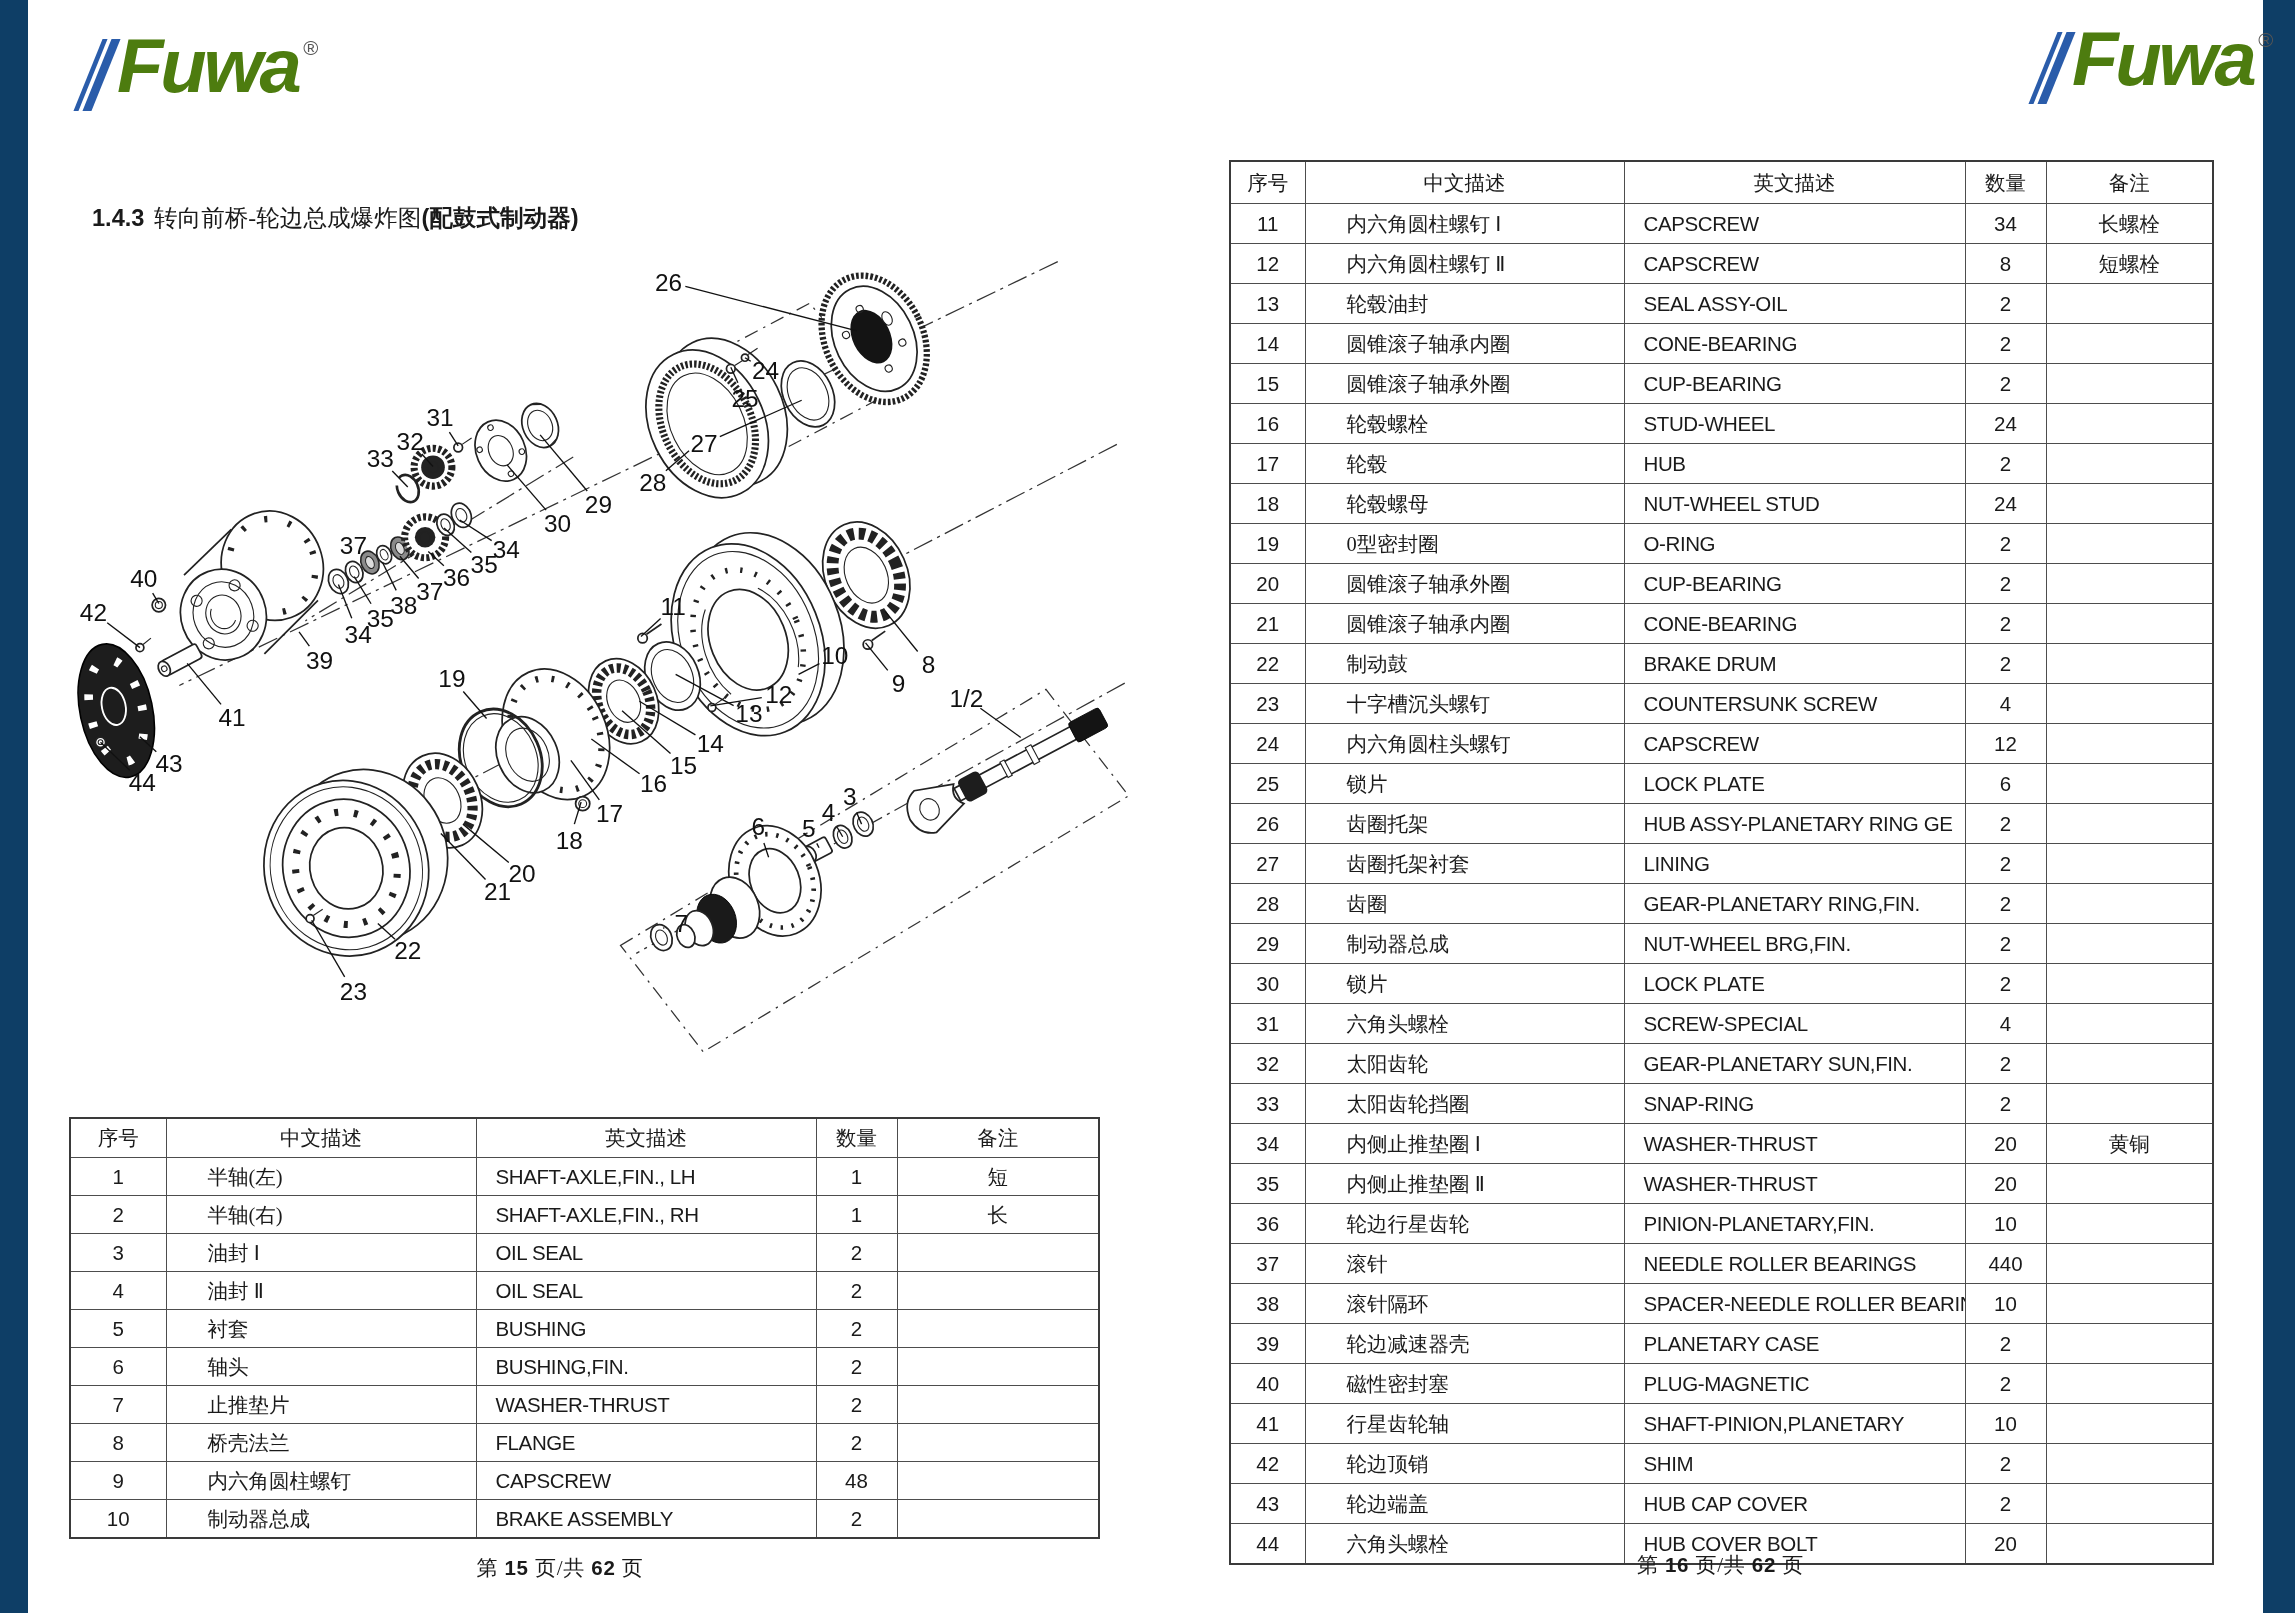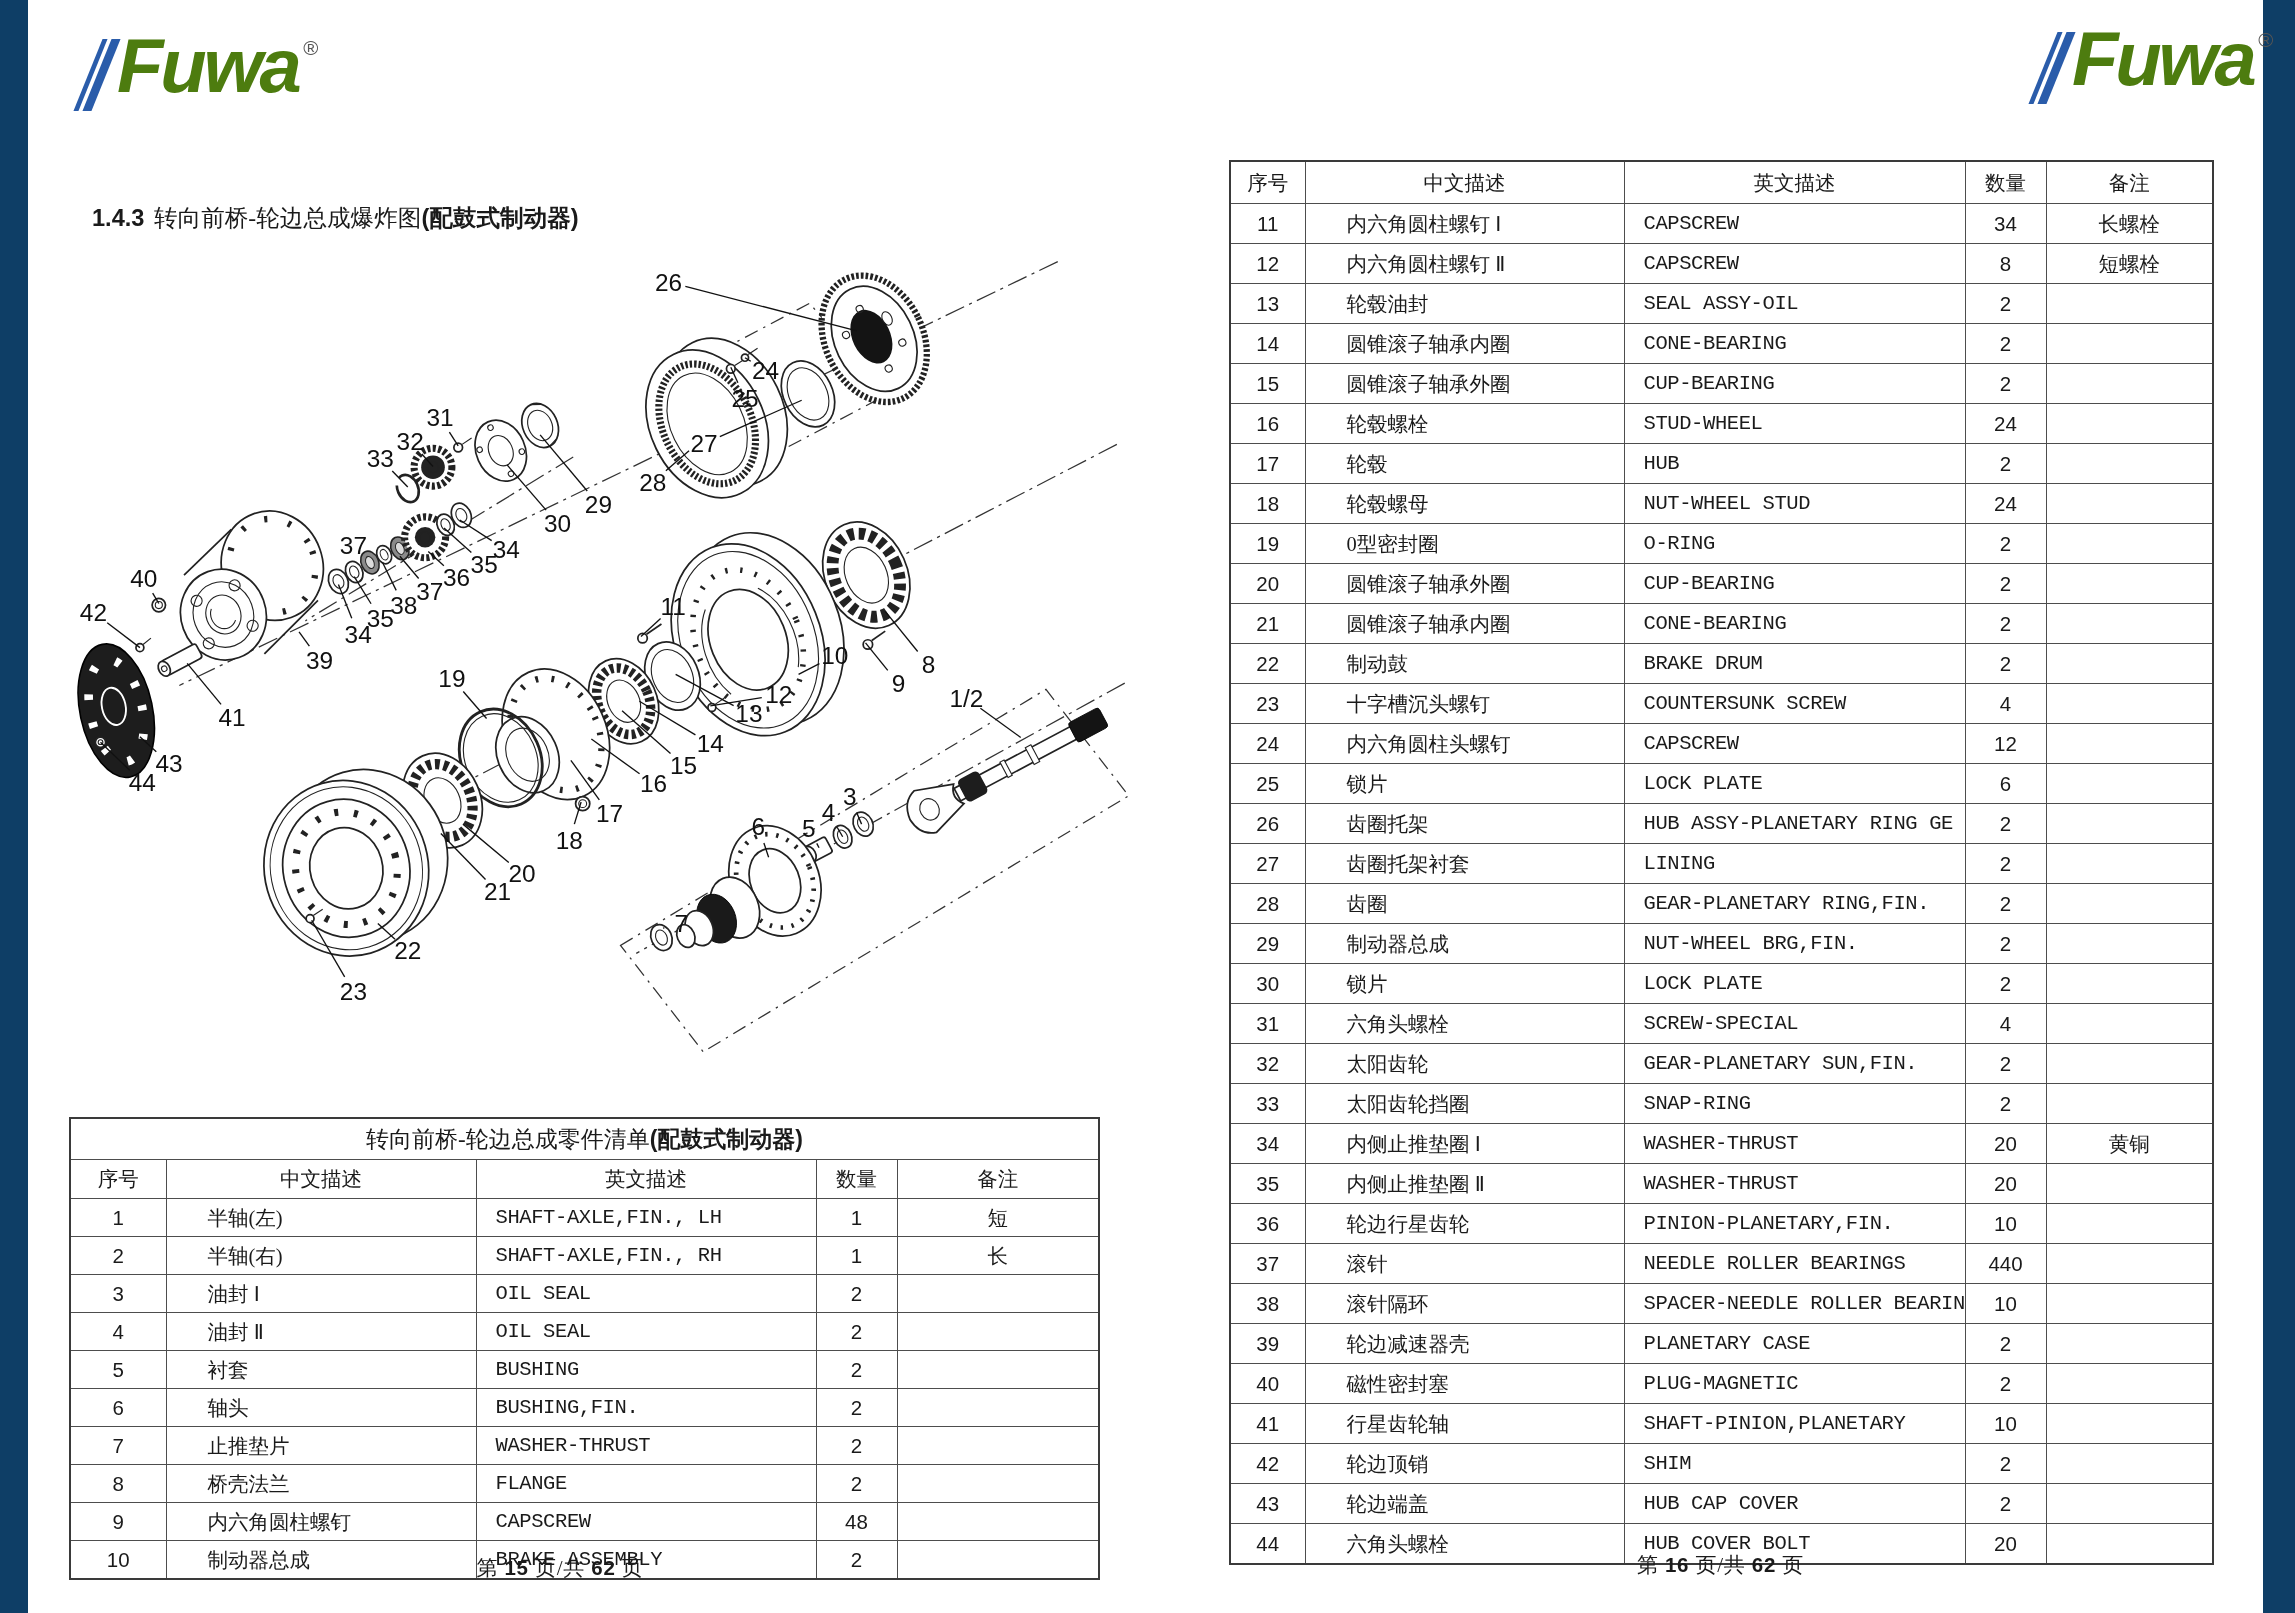--- a/index.html
+++ b/index.html
@@ -29,21 +29,21 @@
 
   
   table.parts{border-collapse:collapse;table-layout:fixed;background:#fff;}
   table.parts td,table.parts th{
     border:1.3px solid #4d4d4d;font-weight:normal;
     font-size:20.5px;overflow:hidden;white-space:nowrap;
   }
   table.parts{border:2px solid #3a3a3a;}
   td.c-idx,td.c-qty{text-align:center;font-family:"Liberation Sans", sans-serif;font-size:19.7px;}
   td.c-cn{text-align:left;padding-left:41px;}
-  td.c-en{text-align:left;padding-left:19px;font-family:Liberation Mono, monospace;font-size:19.7px;letter-spacing:-0.4px;margin-left:16px;}
+  td.c-en{text-align:left;padding-left:19px;font-family:Liberation Sans, sans-serif;font-size:19.7px;letter-spacing:-0.4px;margin-left:16px;}
   td.c-note{text-align:center;}
   th.hdr{text-align:center;font-size:21px;}
   #left-table{position:absolute;left:69px;top:1117px;width:1029px;}
   #left-table td{height:35px;}
   #left-table th{height:36px;}
   #left-table .title-row th{height:38px;font-size:23px;border-bottom:1.3px solid #4d4d4d;}
   .title-bold{font-family:"Liberation Sans", sans-serif;font-weight:bold;}
   #right-table{position:absolute;left:1229px;top:160px;width:983px;}
   #right-table td{height:37px;}
   #right-table th{height:39px;}
@@ -493,23 +493,20 @@
 
 <table id="left-table" class="parts">
   <colgroup>
       <col style="width:96px">
       <col style="width:310px">
       <col style="width:340px">
       <col style="width:81px">
       <col style="width:202px">
     </colgroup>
   <thead>
-    <tr class="title-row">
-      <th colspan="5"><span>转向前桥-轮边总成零件清单</span><span class="title-bold">(配鼓式制动器)</span></th>
-    </tr>
     <tr id="left-head">
         <th class="hdr">序号</th>
         <th class="hdr">中文描述</th>
         <th class="hdr">英文描述</th>
         <th class="hdr">数量</th>
         <th class="hdr">备注</th>
       </tr>
   </thead>
   <tbody id="left-body">
       <tr>

